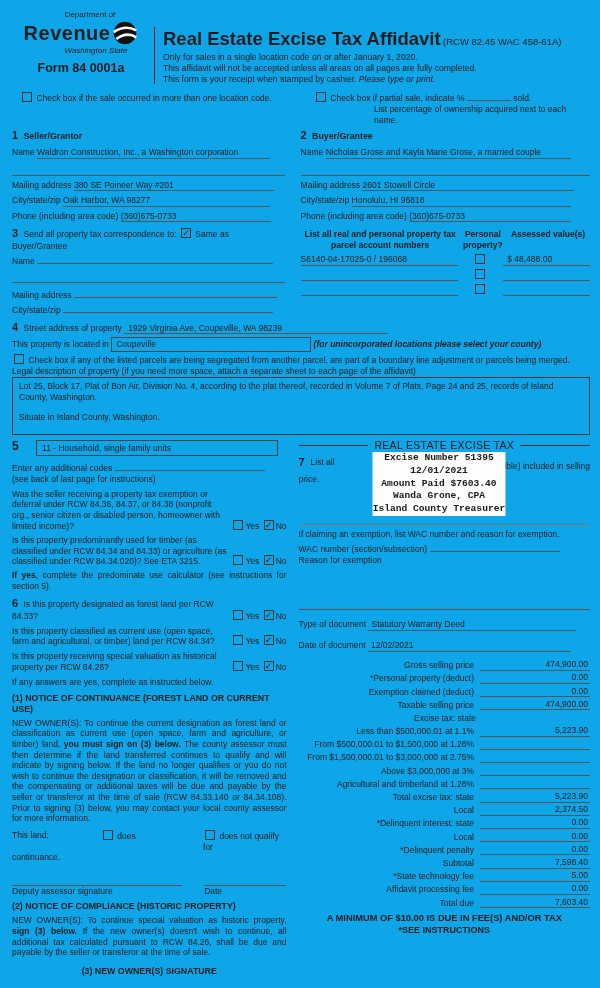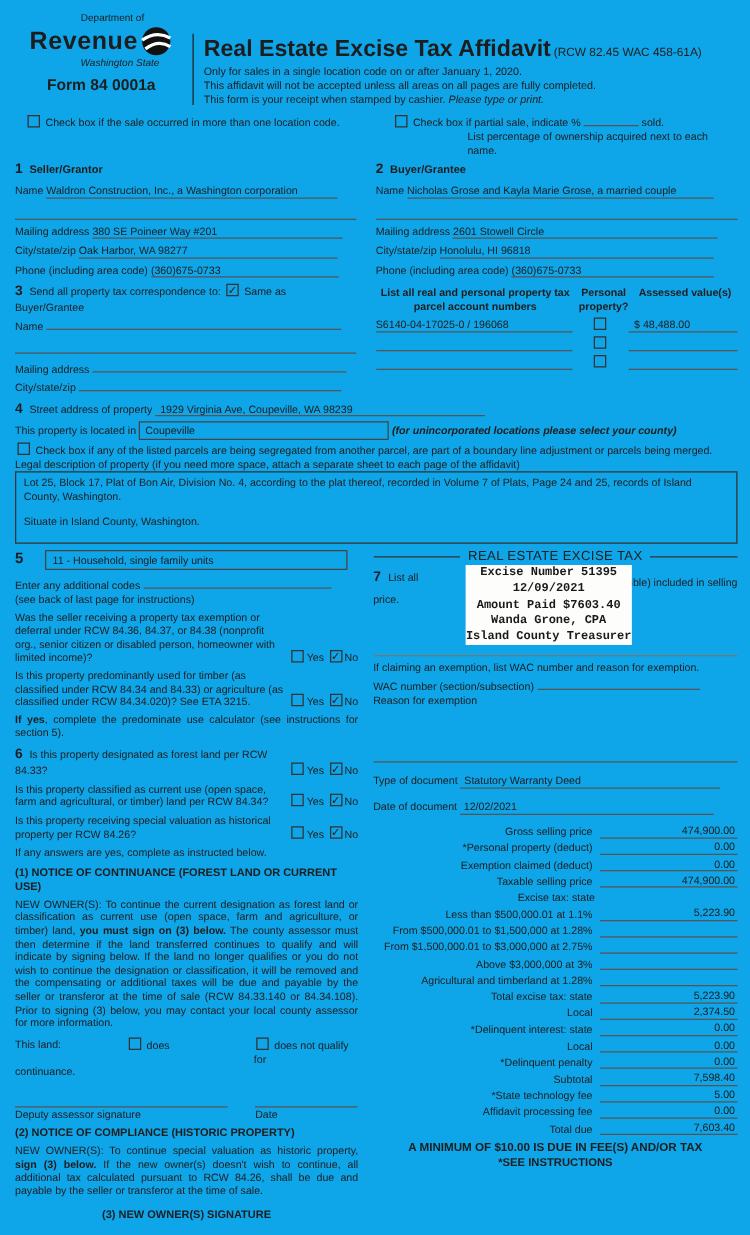--- a/index.html
+++ b/index.html
@@ -294,21 +294,21 @@
             <span class="txt">REAL ESTATE EXCISE TAX</span>
             <span class="hline"></span>
       </div>
       <div class="s7wrap">
         <span class="s7no">7</span>
         <span class="s7left">List all</span>
         <span class="s7price">price.</span>
         <span class="s7right">t intangible) included in selling</span>
         <div class="stampbox">
           <div>Excise Number 51395</div>
-          <div>12/09/2021</div>
+          <div>12/01/2021</div>
           <div>Amount Paid $7603.40</div>
           <div>Wanda Grone, CPA</div>
           <div>Island County Treasurer</div>
         </div>
       </div>
       <div style="border-top:1px solid #777;padding-top:4px;">
         <div>If claiming an exemption, list WAC number and reason for exemption.</div>
         <div style="margin-top:4px;"><span>WAC number (section/subsection)</span>
           <span class="ul" style="width:130px;"></span></div>
         <div>Reason for exemption</div>

